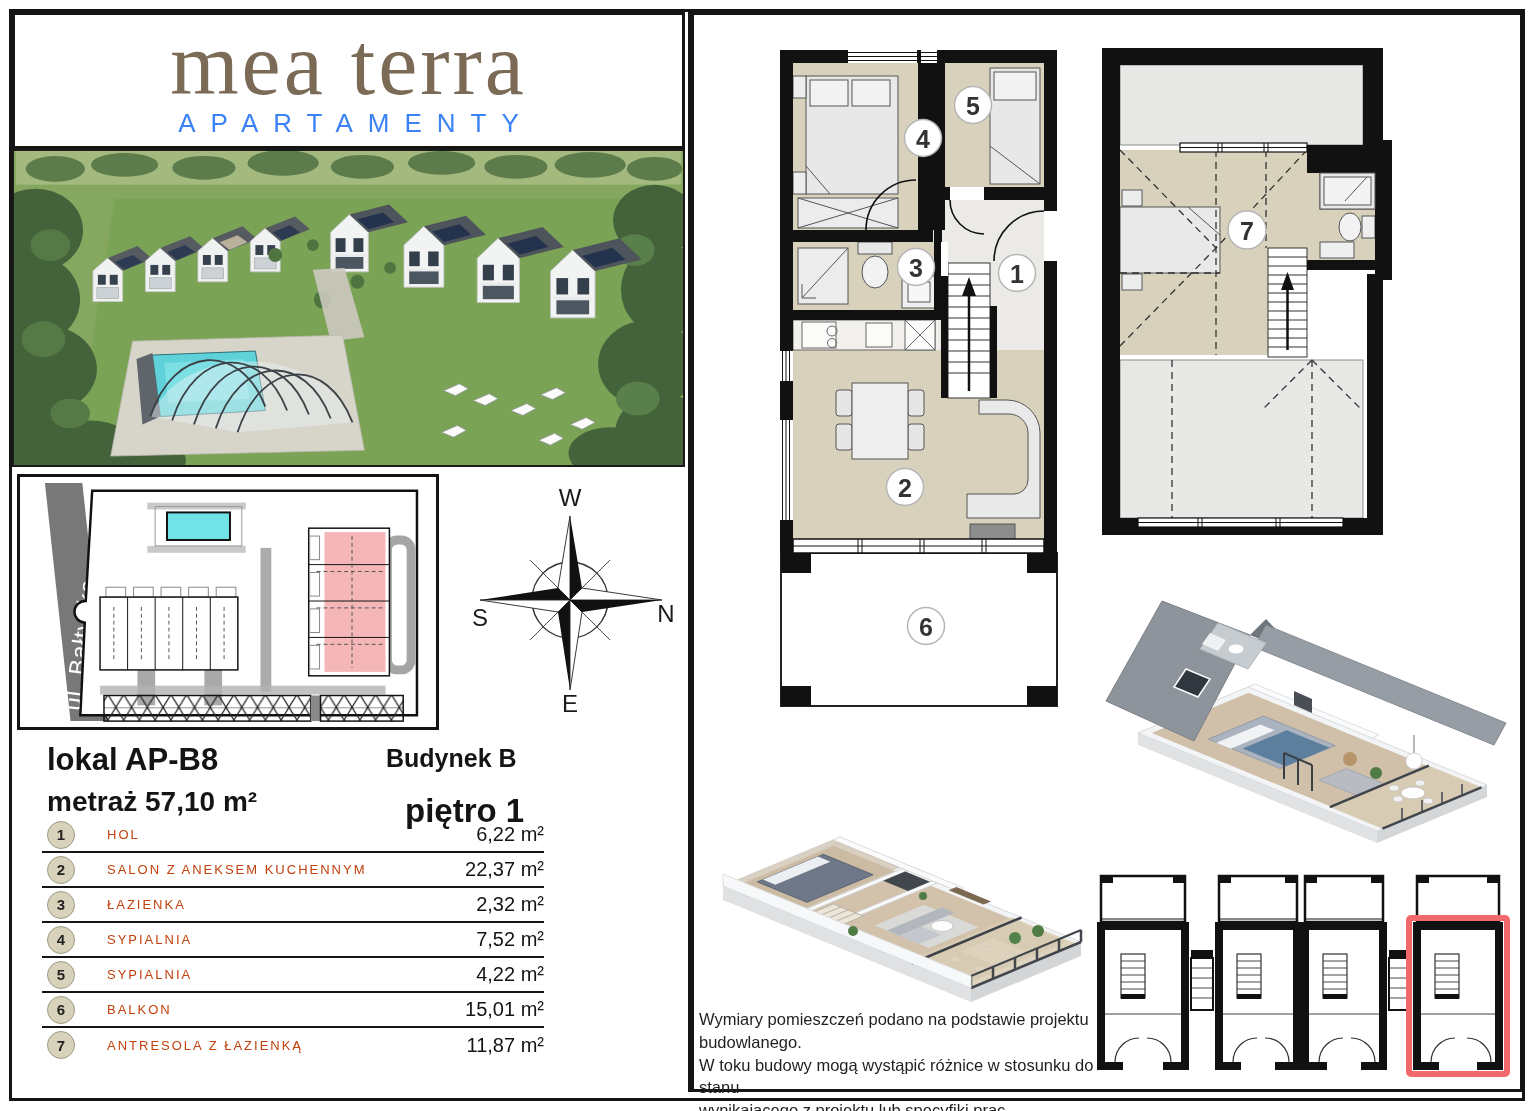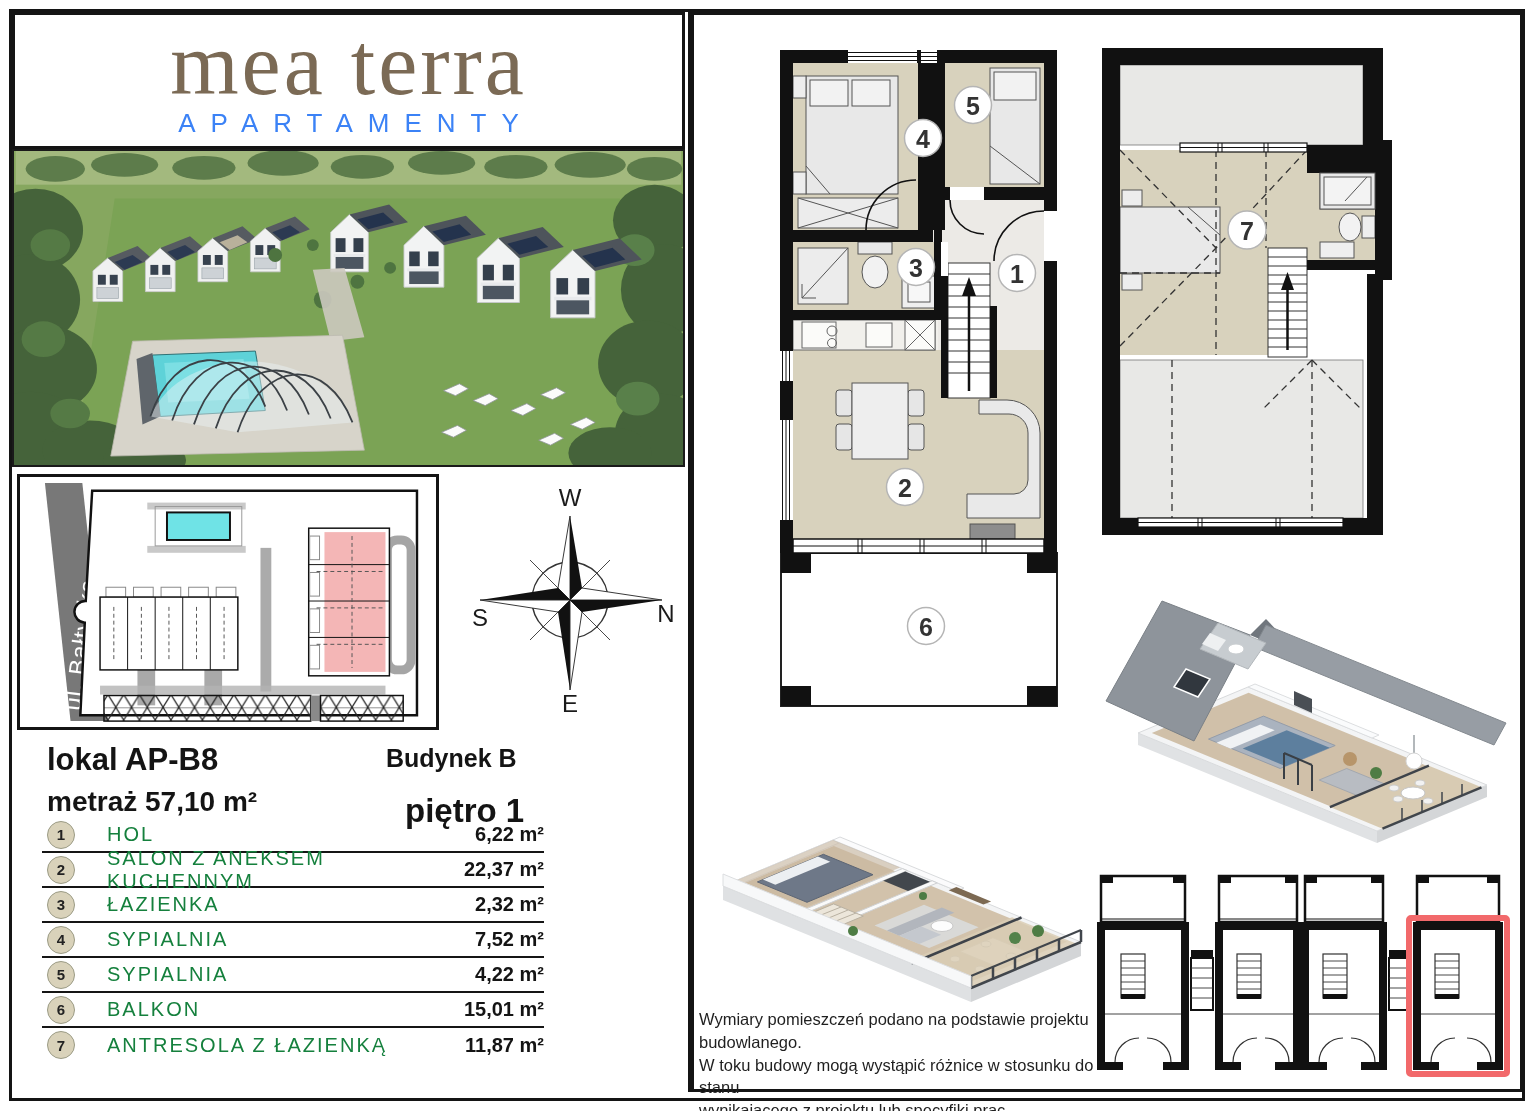--- a/index.html
+++ b/index.html
@@ -24,22 +24,22 @@
   .h-metraz{left:47px;top:786px;font-size:28px;font-weight:bold;}
   .h-building{left:386px;top:744px;font-size:25px;font-weight:bold;text-align:right;}
   .h-floor{left:405px;top:792px;font-size:33px;font-weight:bold;}
   
   #room-table{left:42px;top:818px;width:502px;}
   .room-row{display:flex;align-items:center;height:33px;border-bottom:2px solid #151515;}
   .room-row.last{border-bottom:none;height:34px;}
   .room-circle{width:26px;height:26px;border-radius:50%;background:#d9d2ba;border:1px solid #9b9b85;
                display:flex;align-items:center;justify-content:center;font-size:15px;font-weight:bold;
                color:#222;margin-left:5px;flex:0 0 auto;}
-  .room-name{margin-left:32px;font-size:20px;letter-spacing:2px;color:#15803d;}
-  .room-area{margin-left:auto;font-size:20px;font-weight:bold;white-space:nowrap;}
+  .room-name{margin-left:32px;font-size:13px;letter-spacing:2px;color:#c2410c;}
+  .room-area{margin-left:auto;font-size:20px;font-weight:normal;white-space:nowrap;}
   .pow-row{display:flex;align-items:center;justify-content:flex-end;height:28px;border-bottom:3px solid #151515;}
   .pow-label{font-size:18px;margin-right:8px;}
   .pow-value{font-size:20px;font-weight:bold;}
   
   #disclaimer{left:699px;top:1008px;width:406px;font-size:16.5px;line-height:1.38;color:#1f1f1f;white-space:pre-line;}
   svg{display:block;}
   svg text{font-family:"Liberation Sans",sans-serif;}
 </style>
 </head>
 <body>

